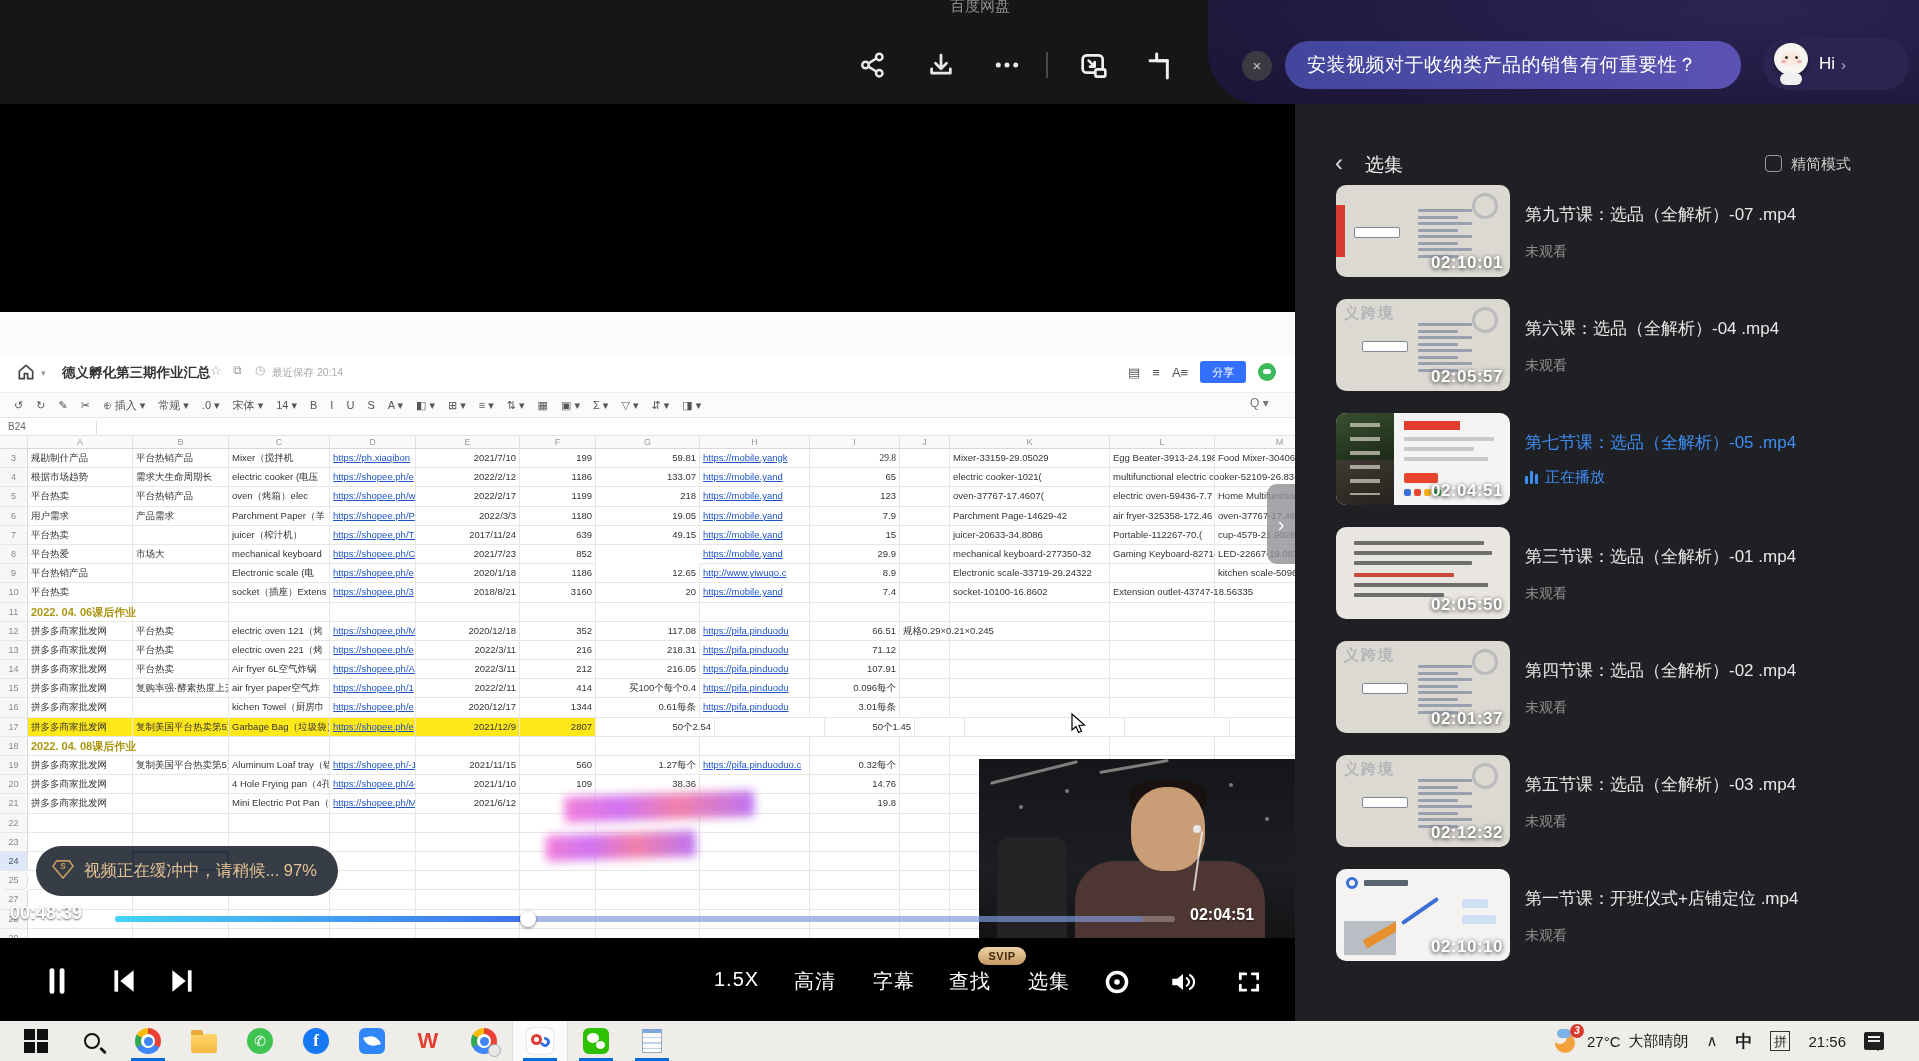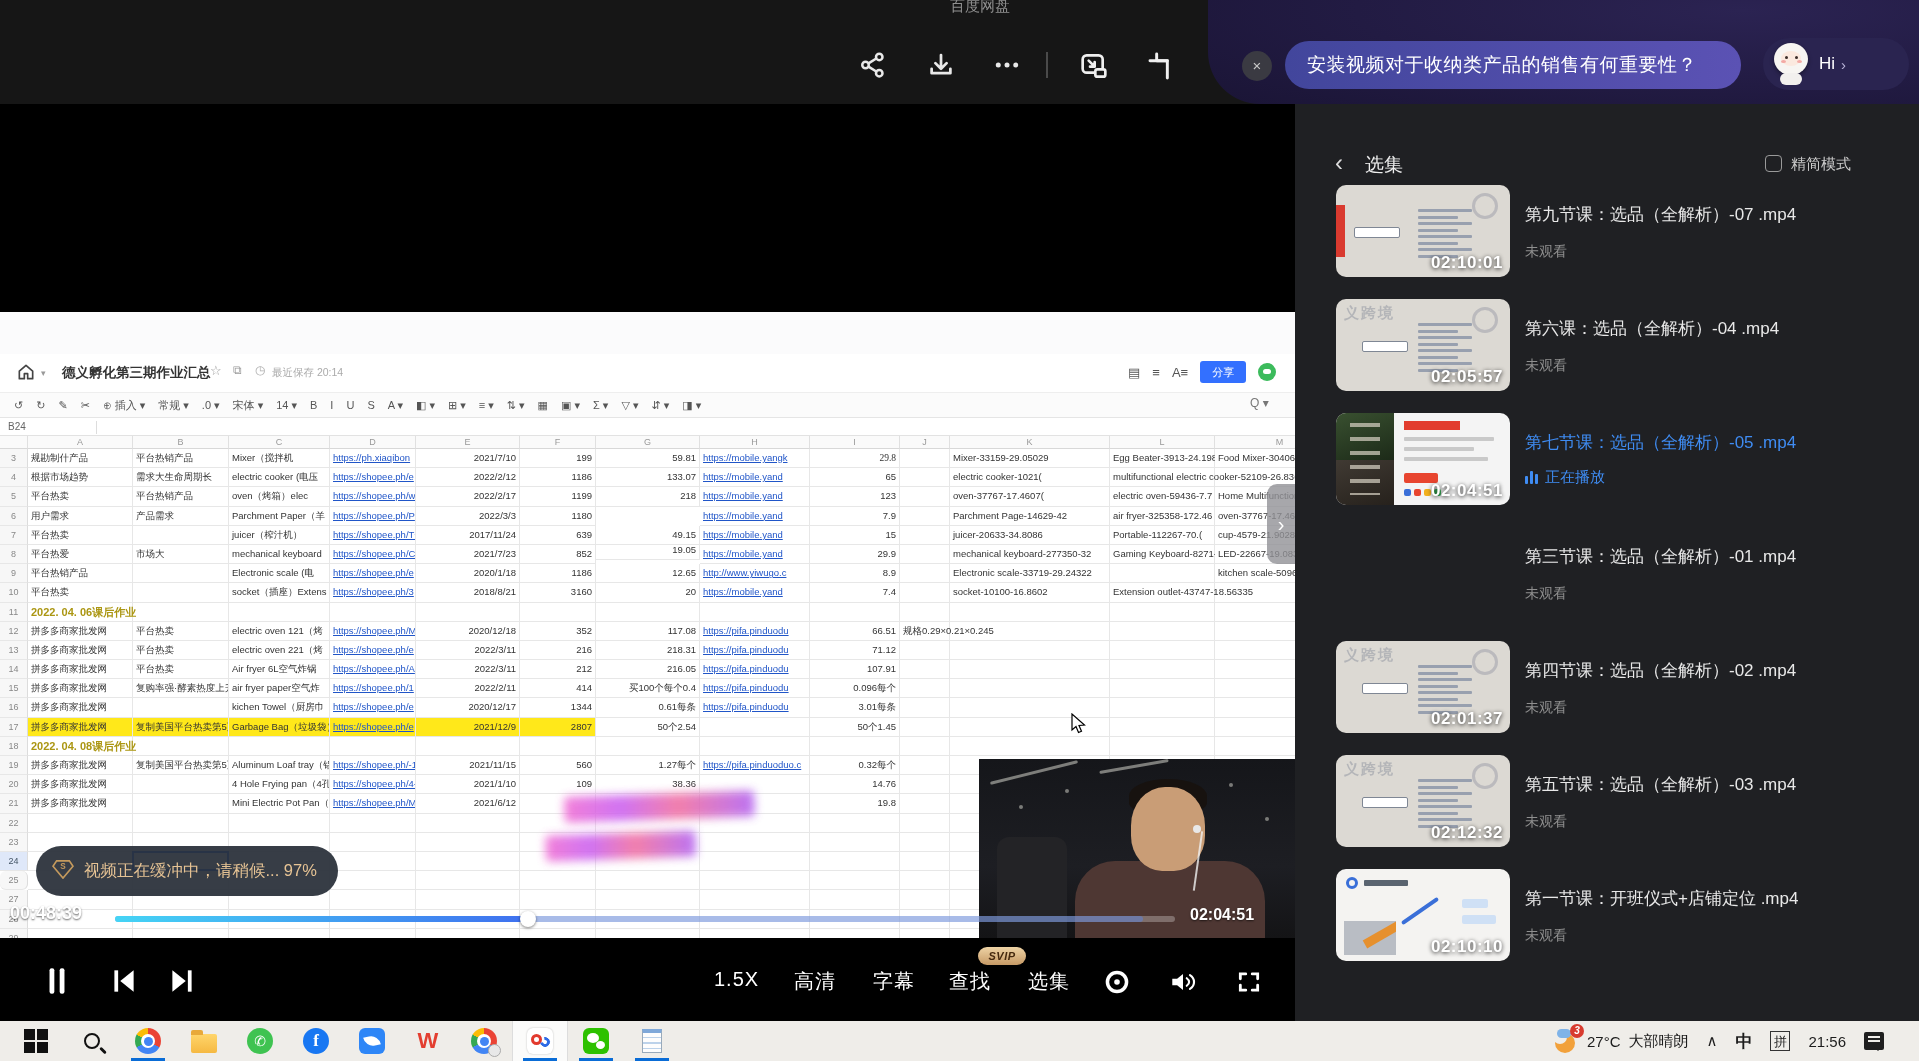--- a/index.html
+++ b/index.html
@@ -102,21 +102,21 @@
   .time-total{position:absolute;left:1190px;top:906px;font-size:16px;font-weight:600;color:#fff;z-index:8;text-shadow:0 1px 2px rgba(0,0,0,.6);}
   .seekbar{position:absolute;left:115px;top:916px;width:1060px;height:6px;border-radius:3px;background:rgba(255,255,255,.28);z-index:8;}
   .seek-buf{position:absolute;left:0;top:0;height:6px;border-radius:3px;background:rgba(96,132,214,.55);}
   .seek-fill{position:absolute;left:0;top:0;height:6px;border-radius:3px;background:linear-gradient(90deg,#45d4f5,#3f70ef);}
   .seek-knob{position:absolute;top:-5px;width:16px;height:16px;border-radius:50%;background:#fff;box-shadow:0 1px 3px rgba(0,0,0,.5);}
 
   .controls{position:absolute;left:0;top:938px;width:1295px;height:83px;background:#000;z-index:6;}
   .pctl{position:absolute;top:965px;z-index:9;color:#fff;cursor:pointer;}
   .ctl-label{position:absolute;top:968px;font-size:20px;color:#fff;z-index:9;letter-spacing:1px;}
   .svip-badge{position:absolute;left:978px;top:947px;width:48px;height:18px;border-radius:9px;z-index:10;
-    background:linear-gradient(180deg,#eed3a5,#c69a66);color:#45290e;font-size:11px;font-weight:bold;font-style:italic;
+    background:linear-gradient(180deg,#eed3a5,#c69a66);color:#45290e;font-size:11px;font-weight:bold;
     text-align:center;line-height:18px;letter-spacing:.5px;}
 
   
   .panel{position:absolute;left:1295px;top:104px;width:624px;height:917px;background:#1f2023;}
   .panel-back{position:absolute;left:40px;top:46px;font-size:24px;color:#ddd;line-height:26px;}
   .panel-title{position:absolute;left:70px;top:48px;font-size:19px;color:#eee;font-weight:500;}
   .mode-box{position:absolute;left:470px;top:51px;width:17px;height:17px;border:1.5px solid #9a9a9a;border-radius:4px;}
   .mode-label{position:absolute;left:496px;top:51px;font-size:15px;color:#ccc;}
   .pl-item{position:absolute;left:41px;width:560px;height:92px;cursor:pointer;}
   .thumb{position:absolute;left:0;top:0;width:174px;height:92px;border-radius:10px;overflow:hidden;background:#dcd9d3;}
@@ -402,21 +402,21 @@
             <div class="cell ovf" style="width: 130px;">Home Multifunctional-5210</div>
           </div>
           <div class="grow">
             <div class="cell gut" style="width: 28px;">6</div>
             <div class="cell" style="width: 105px;">用户需求</div>
             <div class="cell" style="width: 96px;">产品需求</div>
             <div class="cell" style="width: 101px;">Parchment Paper（羊</div>
             <div class="cell lnk" style="width: 86px;">https://shopee.ph/P</div>
             <div class="cell num" style="width: 104px;">2022/3/3</div>
             <div class="cell num" style="width: 76px;">1180</div>
-            <div class="cell num" style="width: 104px; margin-top: 34px;">19.05</div>
+            <div class="cell num" style="width: 104px;">19.05</div>
             <div class="cell lnk" style="width: 110px;">https://mobile.yand</div>
             <div class="cell num" style="width: 90px;">7.9</div>
             <div class="cell" style="width: 50px;"></div>
             <div class="cell ovf" style="width: 160px;">Parchment Page-14629-42</div>
             <div class="cell ovf" style="width: 105px;">air fryer-325358-172.46</div>
             <div class="cell ovf" style="width: 130px;">oven-37767-17.46076</div>
           </div>
           <div class="grow">
             <div class="cell gut" style="width: 28px;">7</div>
             <div class="cell" style="width: 105px;">平台热卖</div>
@@ -578,21 +578,21 @@
             <div class="cell" style="width: 130px;"></div>
           </div>
           <div class="grow">
             <div class="cell gut" style="width: 28px;">17</div>
             <div class="cell yl" style="width: 105px;">拼多多商家批发网</div>
             <div class="cell yl" style="width: 96px;">复制美国平台热卖第5页文</div>
             <div class="cell yl" style="width: 101px;">Garbage Bag（垃圾袋）</div>
             <div class="cell lnk yl" style="width: 86px;">https://shopee.ph/e</div>
             <div class="cell num yl" style="width: 104px;">2021/12/9</div>
             <div class="cell num yl" style="width: 76px;">2807</div>
-            <div class="cell num" style="width: 104px;">50个2.54</div>
+            <div class="cell num" style="width: 119px;">50个2.54</div>
             <div class="cell" style="width: 110px;"></div>
             <div class="cell num" style="width: 90px;">50个1.45</div>
             <div class="cell" style="width: 50px;"></div>
             <div class="cell" style="width: 160px;"></div>
             <div class="cell" style="width: 105px;"></div>
             <div class="cell" style="width: 130px;"></div>
           </div>
           <div class="grow">
             <div class="cell gut" style="width: 28px;">18</div>
             <div class="cell lab ovf" style="width: 105px;">2022. 04. 08课后作业</div>
@@ -984,20 +984,29 @@
           <div class="pl-playing">
             <span class="bars">
               <i style="height: 8px;"></i>
               <i style="height: 13px;"></i>
               <i style="height: 10px;"></i>
             </span>
             <span>正在播放</span>
           </div>
         </div>
         <div class="pl-item" style="top: 423px;">
+          <div class="thumb doc">
+            <i class="td-line" style="top:14px;width:130px;"></i>
+            <i class="td-line" style="top:24px;width:138px;"></i>
+            <i class="td-line" style="top:34px;width:118px;"></i>
+            <i class="td-line td-red" style="top:46px;width:100px;"></i>
+            <i class="td-line" style="top:56px;width:134px;"></i>
+            <i class="td-line" style="top:66px;width:90px;"></i>
+            <span class="dur">02:05:50</span>
+          </div>
           <div class="pl-title">第三节课：选品（全解析）-01 .mp4</div>
           <div class="pl-status">未观看</div>
         </div>
         <div class="pl-item" style="top: 537px;">
           <div class="thumb ">
             <div class="t-wm">义跨境</div>
             <div class="t-circ"></div>
             <div class="t-lines">
               <i></i>
               <i></i>

